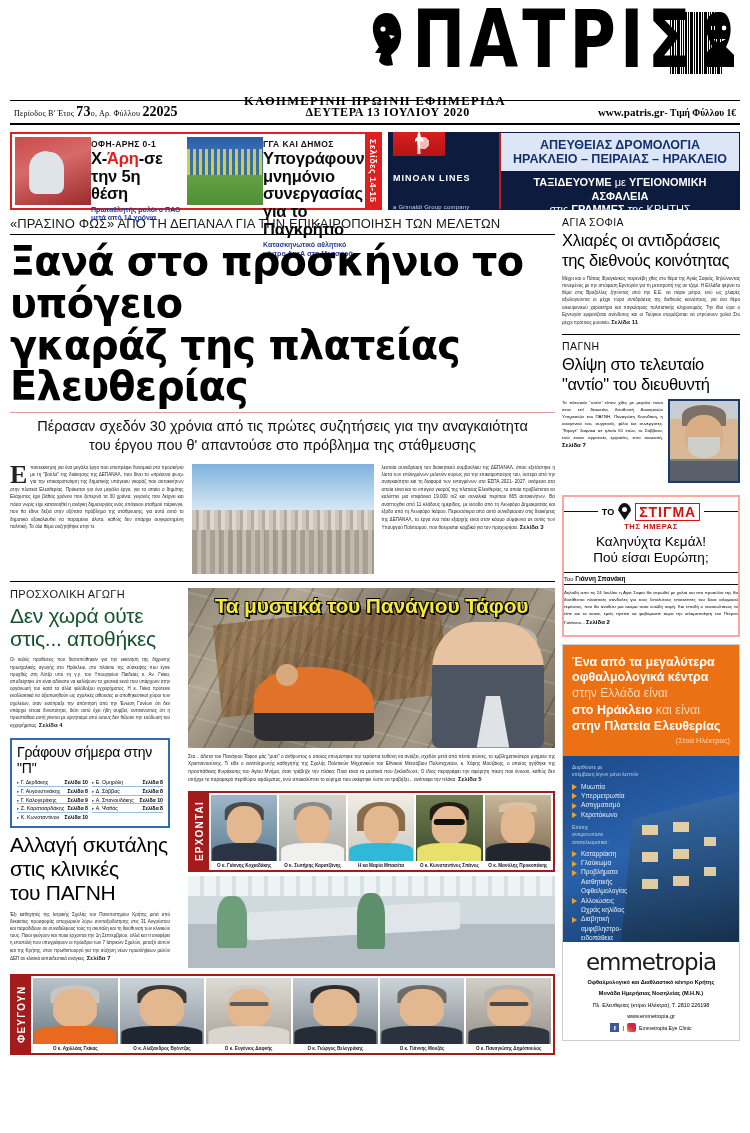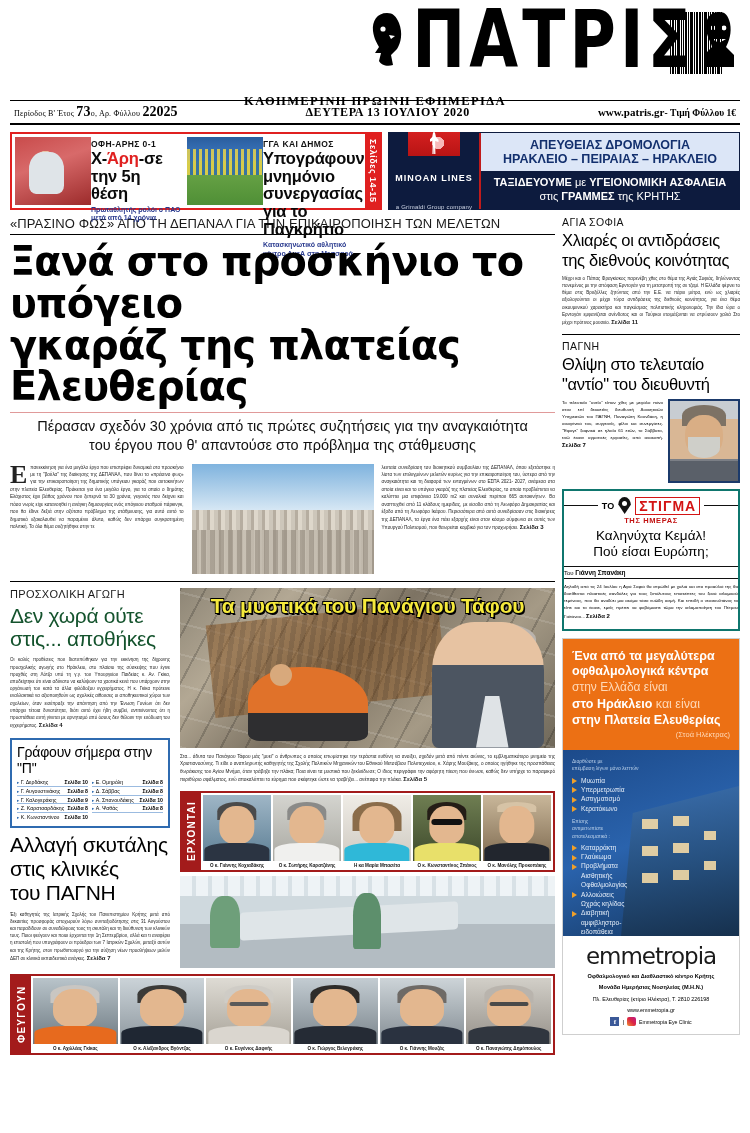--- a/index.html
+++ b/index.html
@@ -96,22 +96,22 @@
     background: #e02020; color: #fff;
     writing-mode: vertical-rl; text-orientation: mixed;
     display: flex; align-items: center; justify-content: center;
     font-size: 9px; font-weight: 700; letter-spacing: .5px;
   }
   .promo-minoan {
     flex: 1; background: #0d1b3e; position: relative; display: flex;
     border: 1px solid #0d1b3e;
   }
   .minoan-brand {
-    width: 92px; flex: none; display: flex; flex-direction: column;
-    align-items: center; justify-content: center; gap: 18px; padding: 4px;
+    width: 112px; flex: none; display: flex; flex-direction: column;
+    align-items: flex-start; justify-content: center; gap: 18px; padding: 4px;
     border-right: 2px solid #c01b1b;
   }
   .minoan-logo {
     width: 52px; height: 38px; background:
       radial-gradient(circle at 58% 46%, #f7b9b9 0 18%, transparent 19%),
       linear-gradient(180deg,#d42020 0%, #b81414 100%);
     position: relative; display:flex; align-items:flex-end; justify-content:center;
   }
   .minoan-logo .fig {
     width: 9px; height: 22px; background: #fff;
@@ -174,21 +174,21 @@
     position:absolute; left:0; right:0; top:60%; bottom:0;
     background: repeating-linear-gradient(90deg,#9d9487 0 5px,#c3bbae 5px 9px);
     opacity:.8;
   }
   .page-ref { font-weight: 700; font-size: 6px; }
 
   
   .hr-thin { border-top: 1px solid #000; margin: 7px 0 4px; }
 
   
-  .mid-row { display: flex; gap: 10px; margin-top: 6px; }
+  .mid-row { display: flex; gap: 18px; margin-top: 6px; }
   .mid-left { flex: 0 0 160px; }
   .mid-center { flex: 1; }
   .kicker-sm { font-size: 11px; letter-spacing: .3px; color:#1a1a1a; }
   .head-md {
     font-size: 21px; line-height: 1.14; margin: 4px 0 5px; color:#14532d;
     letter-spacing: -.3px;
   }
   .body-xs { font-size: 4.5px; line-height: 1.6; text-align: justify; color:#222; }
 
   
@@ -323,21 +323,21 @@
     flex: 0 0 72px; height: 84px; border: 2px solid #1b3a6b;
     background: linear-gradient(180deg,#c8cdd2 0 22%, #d9b795 22% 72%, #7b7f86 72% 100%);
     position: relative; overflow: hidden;
   }
   .dir-photo .hair { position:absolute; left:18%; top:6%; width:64%; height:26%; background:#7d7265; border-radius:50% 50% 0 0;}
   .dir-photo .face { position:absolute; left:22%; top:18%; width:56%; height:52%; background:#d9ae85; border-radius:46%;}
   .dir-photo .beard { position:absolute; left:26%; top:46%; width:48%; height:26%; background:#cfcfc9; border-radius:0 0 50% 50%;}
   .dir-photo .shirt { position:absolute; left:0; right:0; bottom:0; height:24%; background:#5a6069;}
 
   
-  .stigma { border: 2px solid #0f766e; padding: 6px 0 7px; margin-top: 6px; }
+  .stigma { border: 2px solid #fca5a5; padding: 6px 0 7px; margin-top: 12px; }
   .stigma-top { display: flex; align-items: center; justify-content: center; gap: 4px; }
   .stigma-top .dash { flex: 1; border-top: 1.5px solid #111; }
   .stigma-to { font-size: 9px; font-weight: 700; }
   .pin {
     width: 13px; height: 17px; background: #111;
     clip-path: polygon(50% 100%, 0 42%, 0 0, 100% 0, 100% 42%);
     border-radius: 50% 50% 0 0; position: relative;
   }
   .pin::after { content:""; position:absolute; left:4px; top:4px; width:5px; height:5px; background:#fff; border-radius:50%; }
   .stigma-word {

